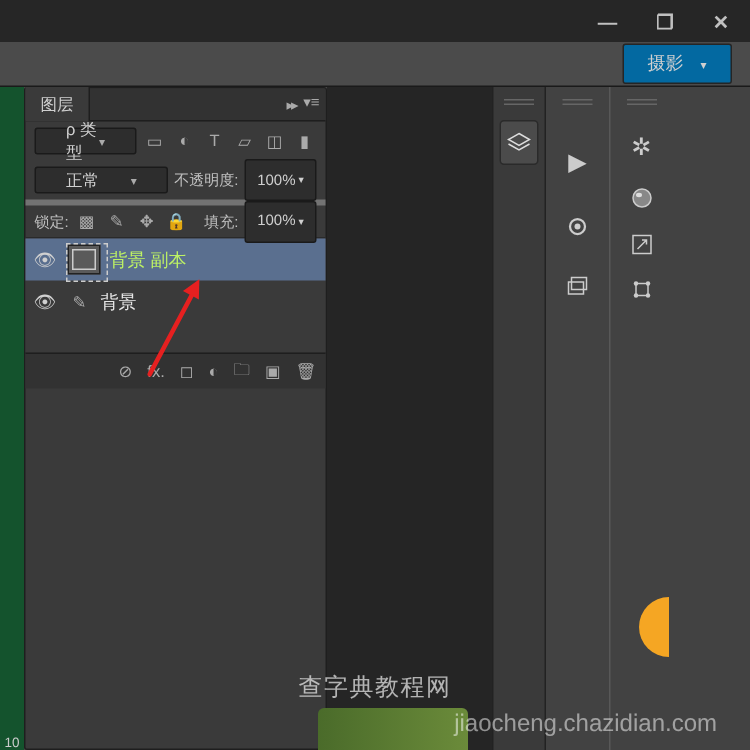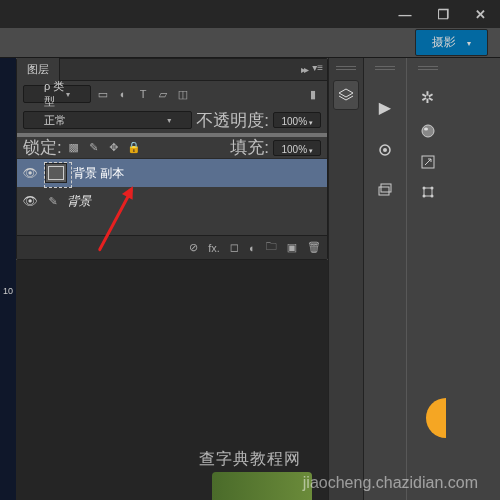--- a/index.html
+++ b/index.html
@@ -2,52 +2,52 @@
 <html><head>
 <meta charset="utf-8">
 <style>
 *{margin:0;padding:0;box-sizing:border-box;font-family:"Microsoft YaHei",sans-serif;-webkit-user-select:none}
 body{width:500px;height:500px;background:#4a4a4a;overflow:hidden;position:relative}
 .titlebar{height:28px;background:#262626;display:flex;justify-content:flex-end;align-items:center;padding-right:8px;gap:14px}
 .tbtn{color:#c0c0c0;font-size:13px;font-weight:bold;padding:4px 6px}
 .optbar{height:30px;background:#4b4b4b;border-bottom:1px solid #1a1a1a;display:flex;justify-content:flex-end;align-items:center;padding-right:12px}
 .wsbtn{background:#0369a1;color:#d0d0d0;font-size:12px;padding:4px 16px;border:1px solid #252525;border-radius:2px}
 .main{display:flex;height:442px}
-.leftcol{width:16px;display:flex;align-items:center;justify-content:center;color:#ccc;font-size:9px;padding-top:24px;background:#0f172a}
-.panelcol{width:312px;display:flex;flex-direction:column}
+.leftcol{width:16px;display:flex;align-items:flex-end;justify-content:center;color:#ccc;font-size:9px;padding-top:24px;background:#14532d}
+.panelcol{width:312px;display:flex;flex-direction:row}
 .darkarea{flex:1;background:#252525}
 .tooltray{width:36px;background:#3a3a3a;border-left:1px solid #222;border-right:1px solid #222;display:flex;flex-direction:column;align-items:center;padding-top:6px;gap:8px}
 .tooltray2{width:42px;background:#424242;display:flex;flex-direction:column;align-items:center;padding-top:6px;gap:26px}
 .tooltray3{width:42px;background:#424242;border-left:1px solid #585858;display:flex;flex-direction:column;align-items:center;padding-top:6px;gap:16px}
 .graybox{width:26px;height:30px;background:#4b4b4b;border:1px solid #2a2a2a;border-radius:3px;display:flex;align-items:center;justify-content:center;color:#d8d8d8}
 .grip{width:26px;height:8px;display:flex;flex-direction:column;gap:2px;align-items:center;justify-content:center}
 .grip div{width:20px;height:1px;background:#666}
 
 .lp{background:#3a3a3a;border:1px solid #1e1e1e;border-radius:2px;color:#d0d0d0;font-size:11px}
 .lp-tabs{display:flex;align-items:center;height:22px;background:#323232;border-bottom:1px solid #1e1e1e;position:relative}
 .lp-tab{padding:4px 10px;background:#3a3a3a;border-right:1px solid #1e1e1e}
 .lp-menu{position:absolute;right:20px;top:5px;color:#aaa;font-size:10px;letter-spacing:-2px}
 .lp-close{position:absolute;right:4px;top:3px;color:#aaa;font-size:10px}
 .lp-row{display:flex;align-items:center;height:26px;padding:0 6px;gap:4px}
 .sel{background:#2d2d2d;border:1px solid #1a1a1a;height:18px;display:flex;align-items:center;padding:0 20px;font-size:11px;color:#d0d0d0;border-radius:2px}
 .sel.wide{flex:1}
 .dd{margin-left:auto;font-size:8px;color:#aaa}
-.lbl{font-size:17px;color:#c0c0c0}
-.pct{width:48px;background:#2d2d2d;border:1px solid #1a1a1a;height:16px;display:flex;align-items:flex-end;justify-content:center;font-size:10px;border-radius:2px}
+.lbl{font-size:10px;color:#c0c0c0}
+.pct{width:48px;background:#2d2d2d;border:1px solid #1a1a1a;height:28px;display:flex;align-items:center;justify-content:center;font-size:10px;border-radius:2px}
 .ic{width:16px;height:16px;display:flex;align-items:center;justify-content:center;color:#aaa;font-size:11px}
 .lockrow{border-top:4px solid #737373;border-bottom:1px solid #2a2a2a}
 .layerlist{min-height:76px;background:#3a3a3a}
 .layer{display:flex;align-items:center;height:28px;padding:0 4px;gap:6px}
 .layer.active{background:#5a6f8f}
 .vis{width:18px;display:flex;justify-content:center;color:#d0d0d0;font-size:12px}
 .thumb{width:22px;height:20px;background:#5a5a5a;border:1px solid #222;position:relative}
 .thumb.crop::before{content:"";position:absolute;inset:2px;border:1px solid #ccc}
 .thumb.crop::after{content:"";position:absolute;left:-2px;top:-2px;width:26px;height:24px;border:1px dashed #ccc}
 .lname{font-size:12px;color:#e8e8e8}
-.layer.active .lname{color:#ffffff}
+.layer.active .lname{color:#bef264}
 .lp-foot{display:flex;align-items:center;justify-content:flex-end;height:24px;background:#323232;border-top:1px solid #1e1e1e;padding:0 6px;gap:10px;color:#aaa;font-size:11px}
 .arrow{position:absolute;width:3px;height:70px;background:#e62020;transform:rotate(28deg);top:185px;left:114px;border-radius:2px}
 .arrow::before{content:"";position:absolute;top:-3px;left:-5px;border-left:6px solid transparent;border-right:6px solid transparent;border-bottom:12px solid #e62020}
 .orange{position:absolute;right:54px;bottom:62px;width:20px;height:40px;background:#f5a623;border-radius:20px 0 0 20px}
 .greenbit{position:absolute;left:212px;bottom:0;width:100px;height:28px;background:linear-gradient(90deg,#4a6b2a,#6b8b3a);border-radius:4px 4px 0 0}
 .wm1{position:absolute;left:50%;bottom:32px;transform:translateX(-50%);color:rgba(255,255,255,.65);font-size:15px;letter-spacing:1px;text-align:center;line-height:1.2}
 .wm2{position:absolute;right:22px;bottom:8px;color:rgba(255,255,255,.5);font-size:16px}
 svg{display:block}
 </style>
 </head>
@@ -120,21 +120,21 @@
 
       <div class="layerlist">
         <div class="layer active">
           <span class="vis">👁</span>
           <div class="thumb crop"></div>
           <span class="lname">背景 副本</span>
         </div>
         <div class="layer">
           <span class="vis">👁</span>
           <span class="ic">✎</span>
-          <span class="lname" style="font-style:italic">背景</span>
+          <span class="lname" style="">背景</span>
         </div>
       </div>
 
       <div class="lp-foot">
         <span>⊘</span>
         <span>fx.</span>
         <span>◻</span>
         <span>◐</span>
         <span>🗀</span>
         <span>▣</span>

